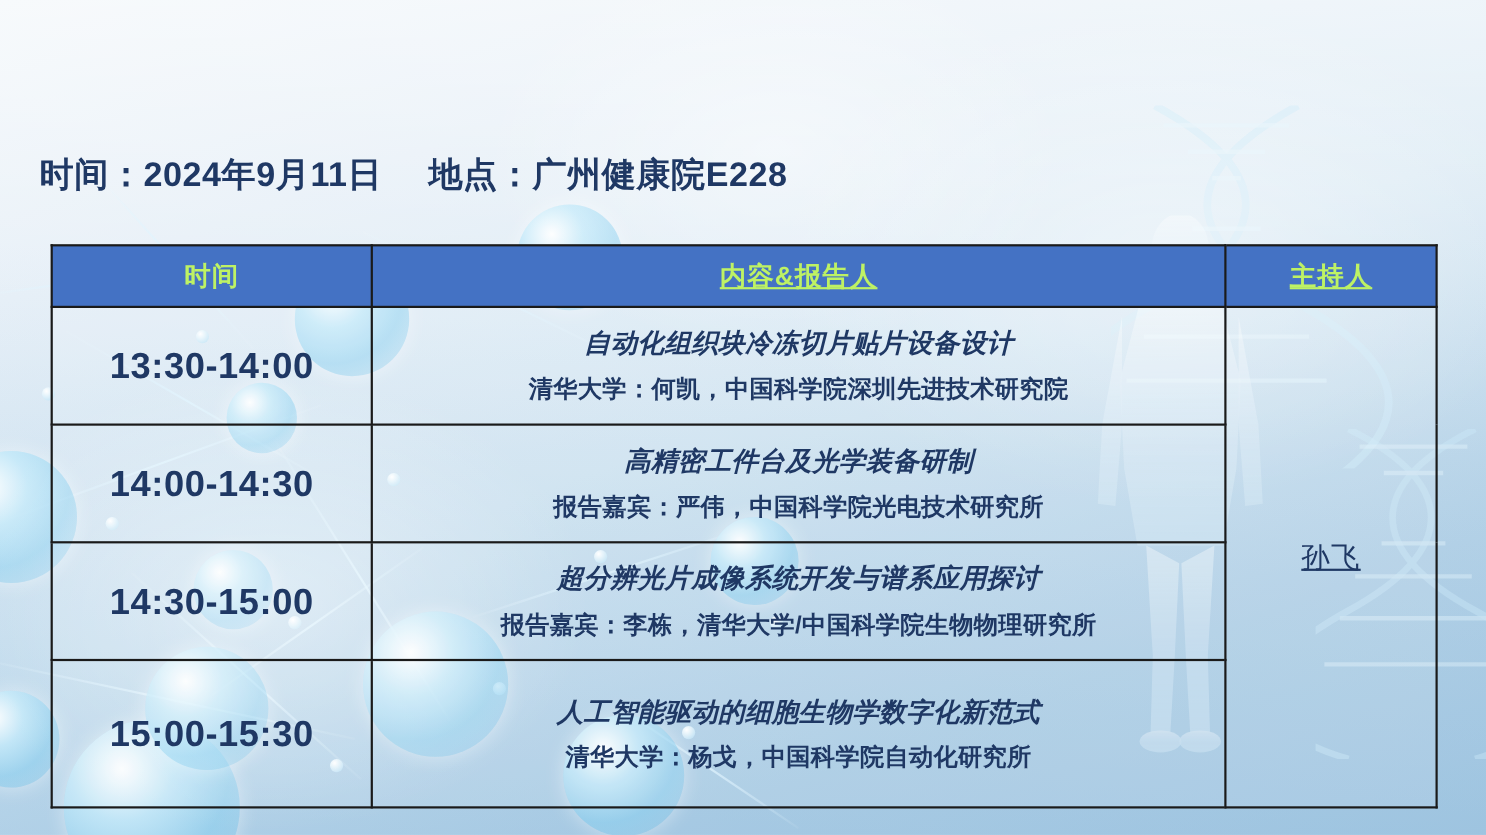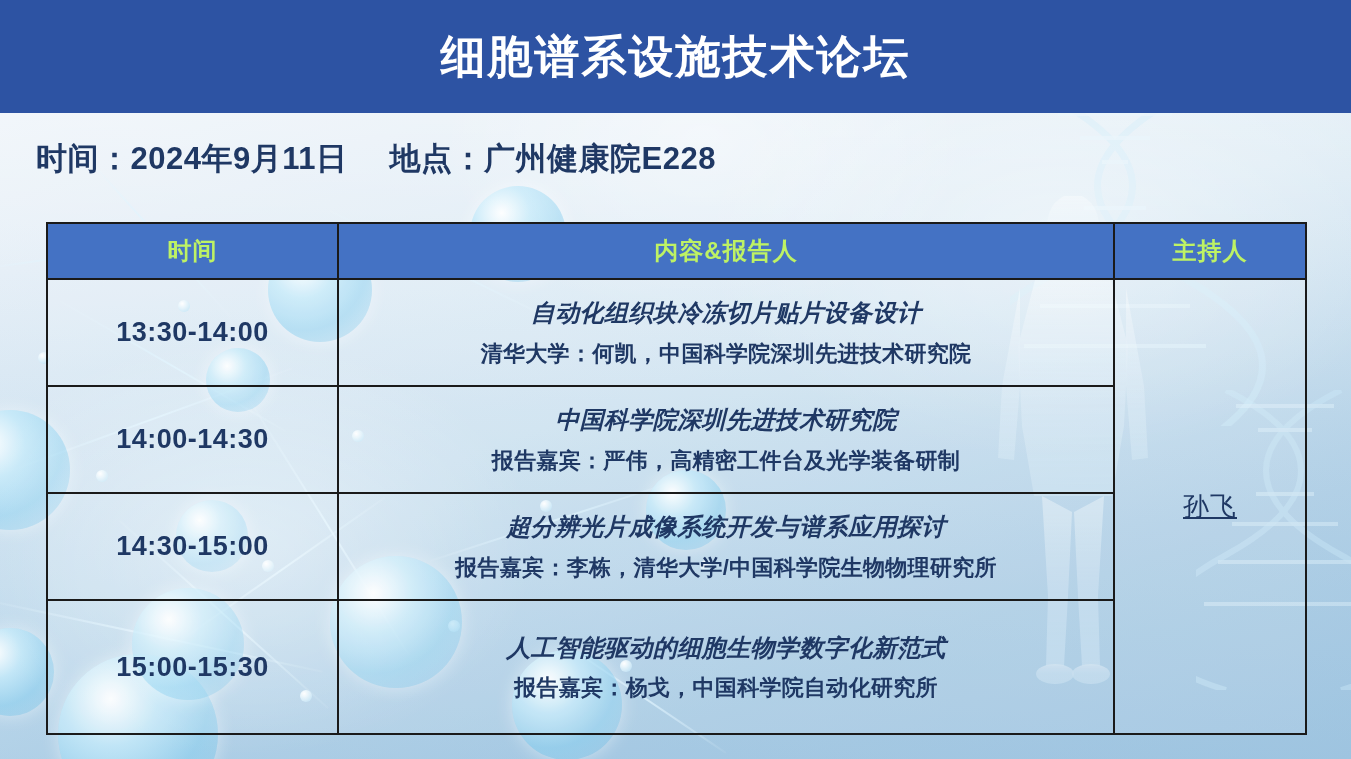--- a/index.html
+++ b/index.html
@@ -138,32 +138,32 @@
   #agenda th {
     background: #4472c4;
     color: #bef264;
     font-size: 24px;
     font-weight: bold;
     height: 52px;
     border: 2px solid #1a1a1a;
     border-bottom-width: 2px;
     letter-spacing: 1px;
   }
-  #agenda th + th { border-left: 2px solid #ffffff; }
+  #agenda th + th { border-left: 2px solid #ffffff; text-decoration: underline; }
 
   #agenda td {
     border: 2px solid #1a1a1a;
     text-align: center;
     vertical-align: middle;
     background: rgba(255,255,255,0.10);
   }
 
   td.time-cell {
     color: #1f3864;
-    font-size: 27px;
+    font-size: 33px;
     font-weight: bold;
     height: 103px;
     letter-spacing: 0.5px;
     white-space: nowrap;
   }
   td.content-cell {
     padding: 8px 10px;
     line-height: 1.05;
   }
   .talk-title {
@@ -287,23 +287,20 @@
       <path d="M168 92 L186 190 L190 262 L174 264 L168 190 Z"></path>
       <path d="M84 300 L90 400 L88 470 L106 470 L110 400 L114 316 Z"></path>
       <path d="M146 300 L140 400 L142 470 L124 470 L120 400 L116 316 Z"></path>
       <ellipse cx="97" cy="478" rx="19" ry="10"></ellipse>
       <ellipse cx="133" cy="478" rx="19" ry="10"></ellipse>
     </g>
   </svg>
 
   <div class="bg-layer bg-haze"></div>
 
-  <div id="banner">
-    <div id="banner-title">细胞谱系设施技术论坛</div>
-  </div>
 
   <div id="subtitle-row">
     <span>时间：2024年9月11日</span><span class="subtitle-gap"></span><span>地点：广州健康院E228</span>
   </div>
 
   <table id="agenda">
     <colgroup>
       <col class="c-time">
         <col class="c-content">
         <col class="c-host">
@@ -320,34 +317,34 @@
         <td class="time-cell">13:30-14:00</td>
         <td class="content-cell">
           <span class="talk-title">自动化组织块冷冻切片贴片设备设计</span>
           <span class="talk-speaker">清华大学：何凯，中国科学院深圳先进技术研究院</span>
         </td>
         <td class="host-cell" rowspan="4">孙飞</td>
       </tr>
       <tr>
         <td class="time-cell">14:00-14:30</td>
         <td class="content-cell">
-          <span class="talk-title">中国科学院深圳先进技术研究院</span>
-          <span class="talk-speaker">报告嘉宾：严伟，高精密工件台及光学装备研制</span>
+          <span class="talk-title">高精密工件台及光学装备研制</span>
+          <span class="talk-speaker">报告嘉宾：严伟，中国科学院光电技术研究所</span>
         </td>
       </tr>
       <tr>
         <td class="time-cell">14:30-15:00</td>
         <td class="content-cell">
           <span class="talk-title">超分辨光片成像系统开发与谱系应用探讨</span>
           <span class="talk-speaker">报告嘉宾：李栋，清华大学/中国科学院生物物理研究所</span>
         </td>
       </tr>
       <tr class="row-last">
         <td class="time-cell">15:00-15:30</td>
         <td class="content-cell">
           <span class="talk-title">人工智能驱动的细胞生物学数字化新范式</span>
-          <span class="talk-speaker">报告嘉宾：杨戈，中国科学院自动化研究所</span>
+          <span class="talk-speaker">清华大学：杨戈，中国科学院自动化研究所</span>
         </td>
       </tr>
     </tbody>
   </table>
 
 </div>
 
 </body></html>

